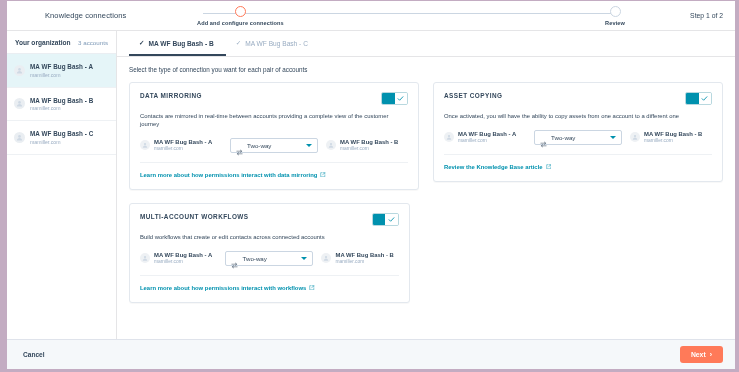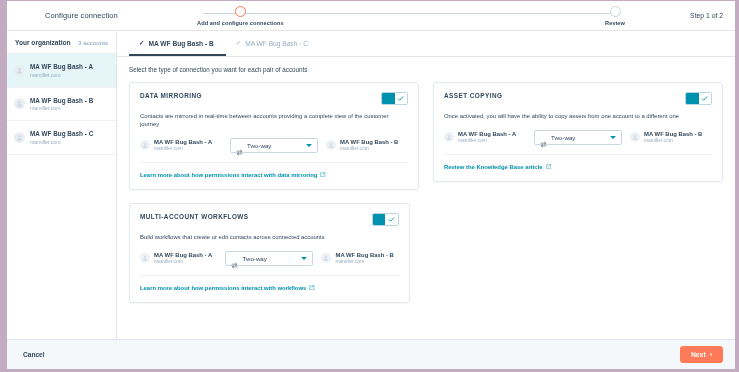--- a/index.html
+++ b/index.html
@@ -220,21 +220,21 @@
     font-family: inherit;
   }
   .next-btn .chev { font-size: 7px; line-height: 1; }
 </style>
 </head>
 <body>
 
 <div class="frame">
 
   <div class="header">
-    <div class="header-title">Configure connection</div>
+    <div class="header-title">Knowledge connections</div>
 
     <div class="stepper">
       <div class="step-line"></div>
 
       <div class="step first active">
         <div class="step-dot"></div>
         <div class="step-label">Add and configure connections</div>
       </div>
 
       <div class="step">

